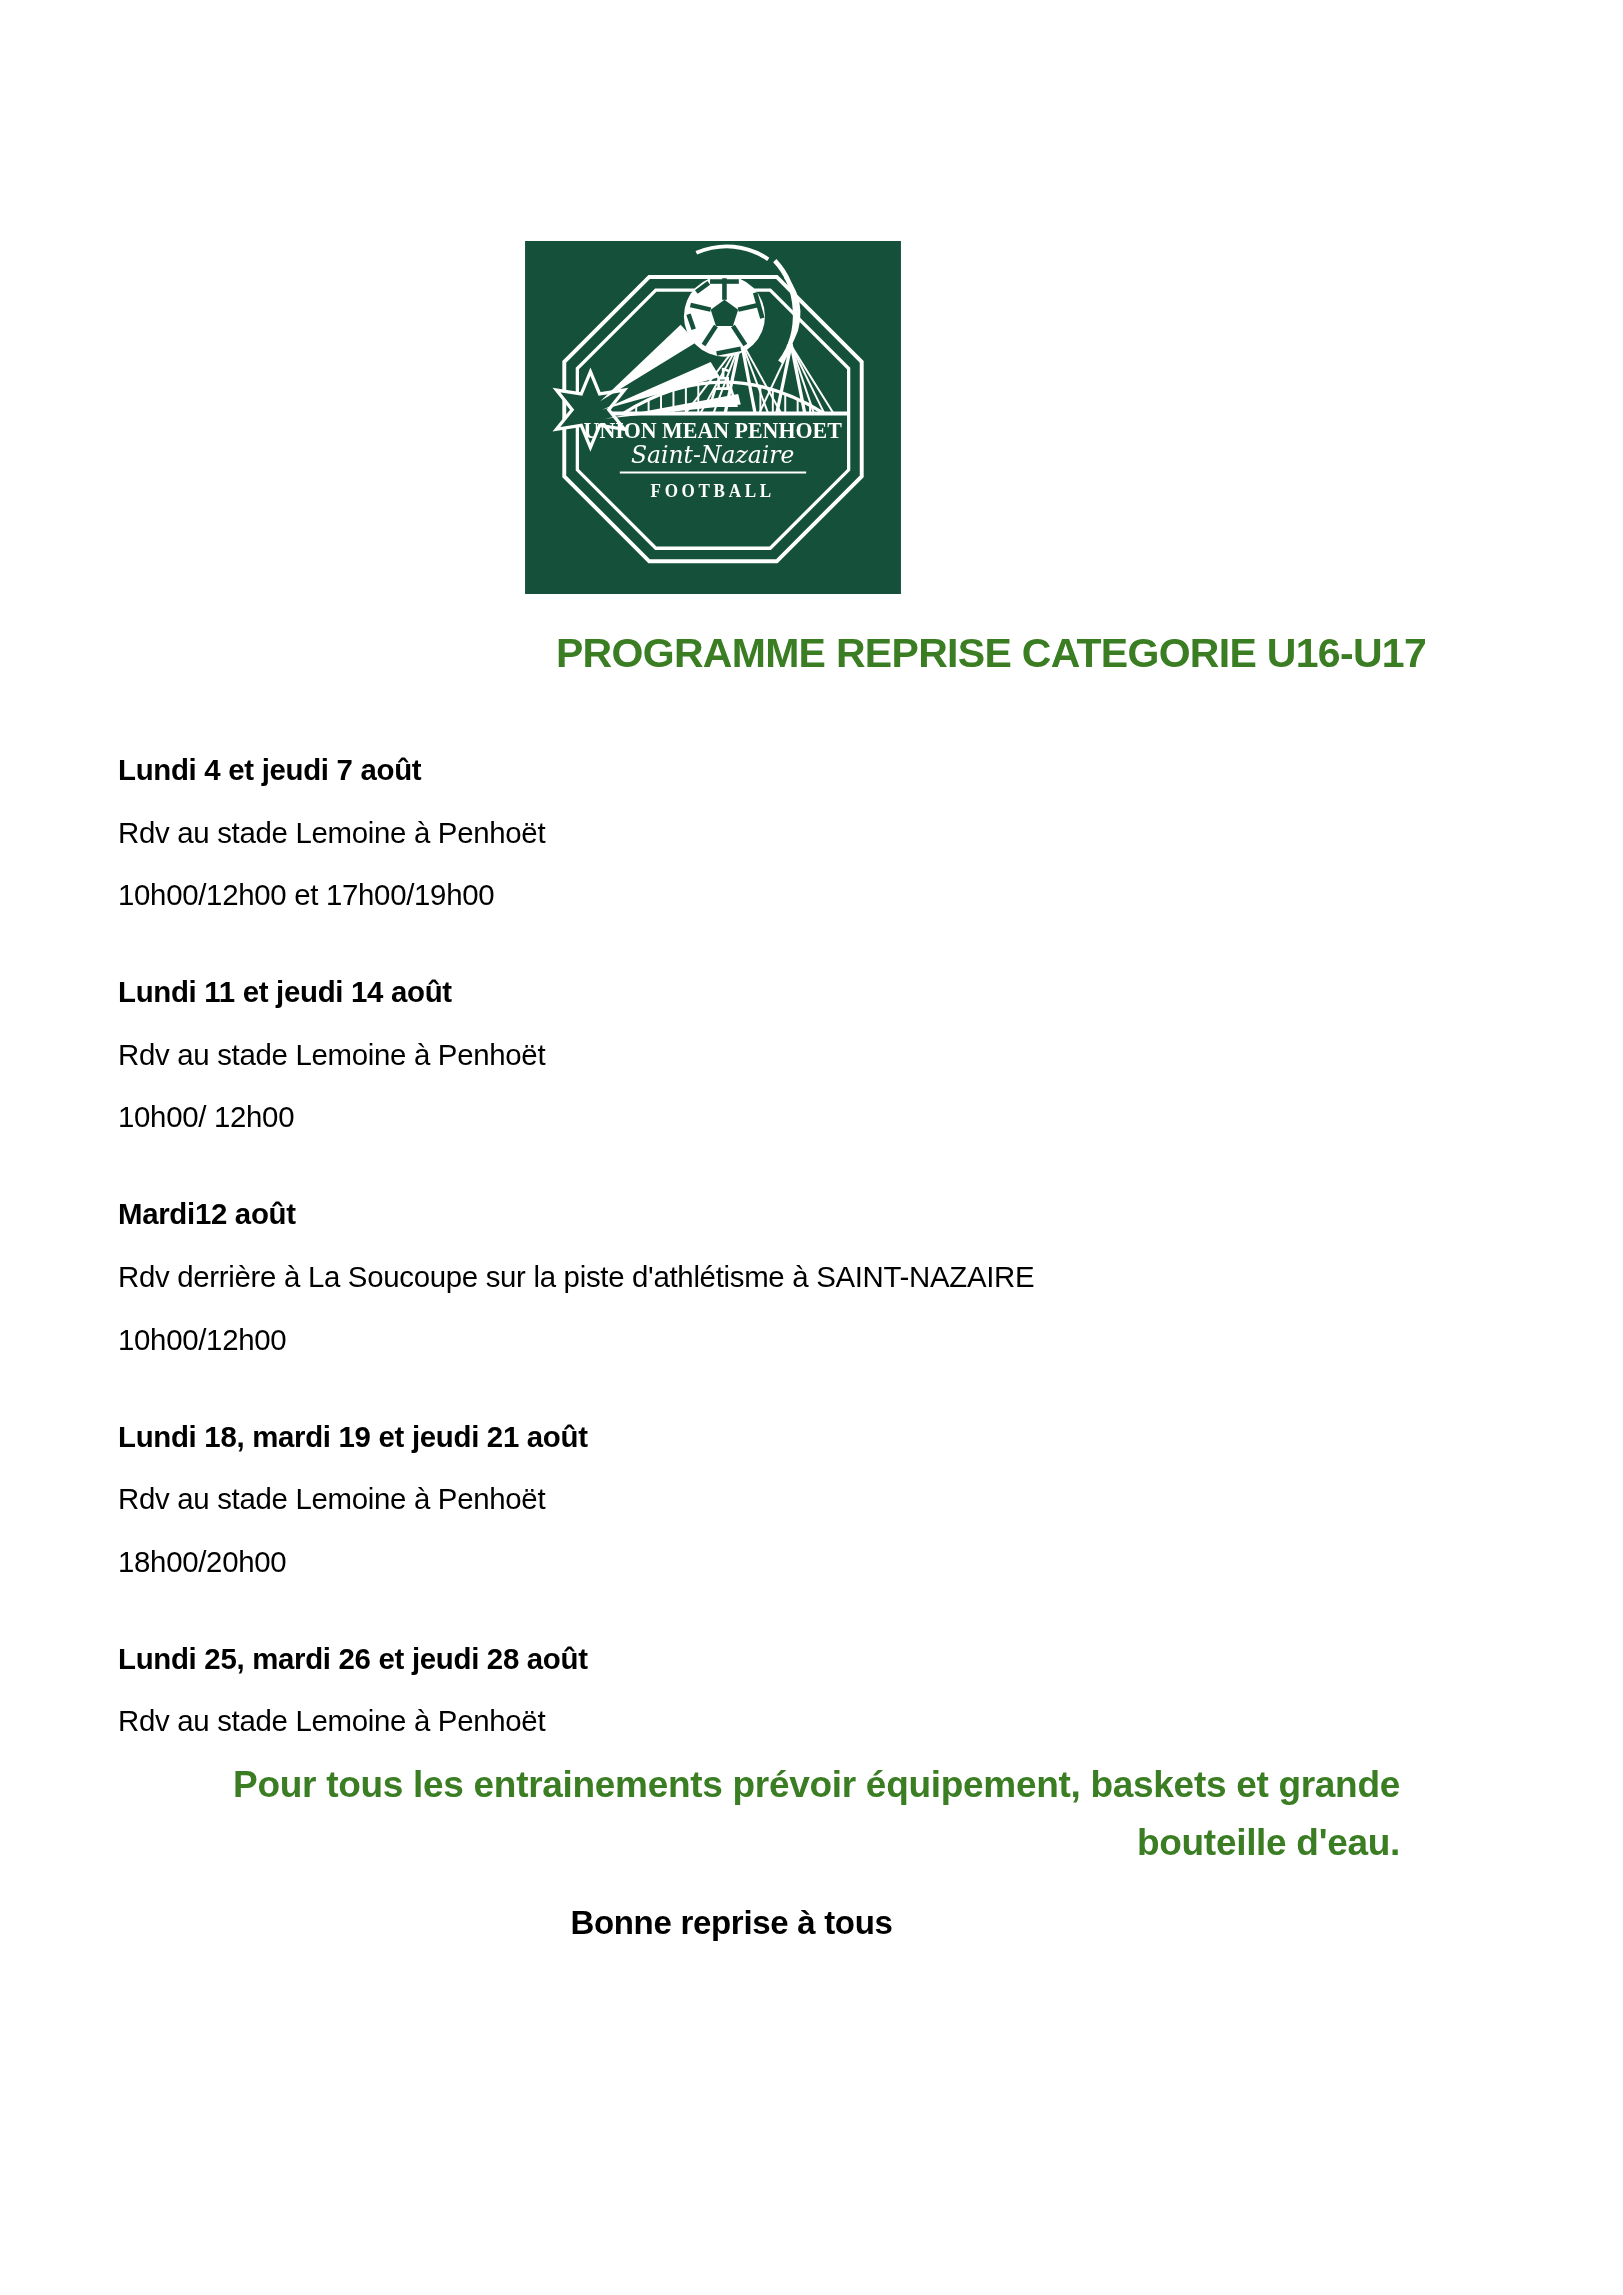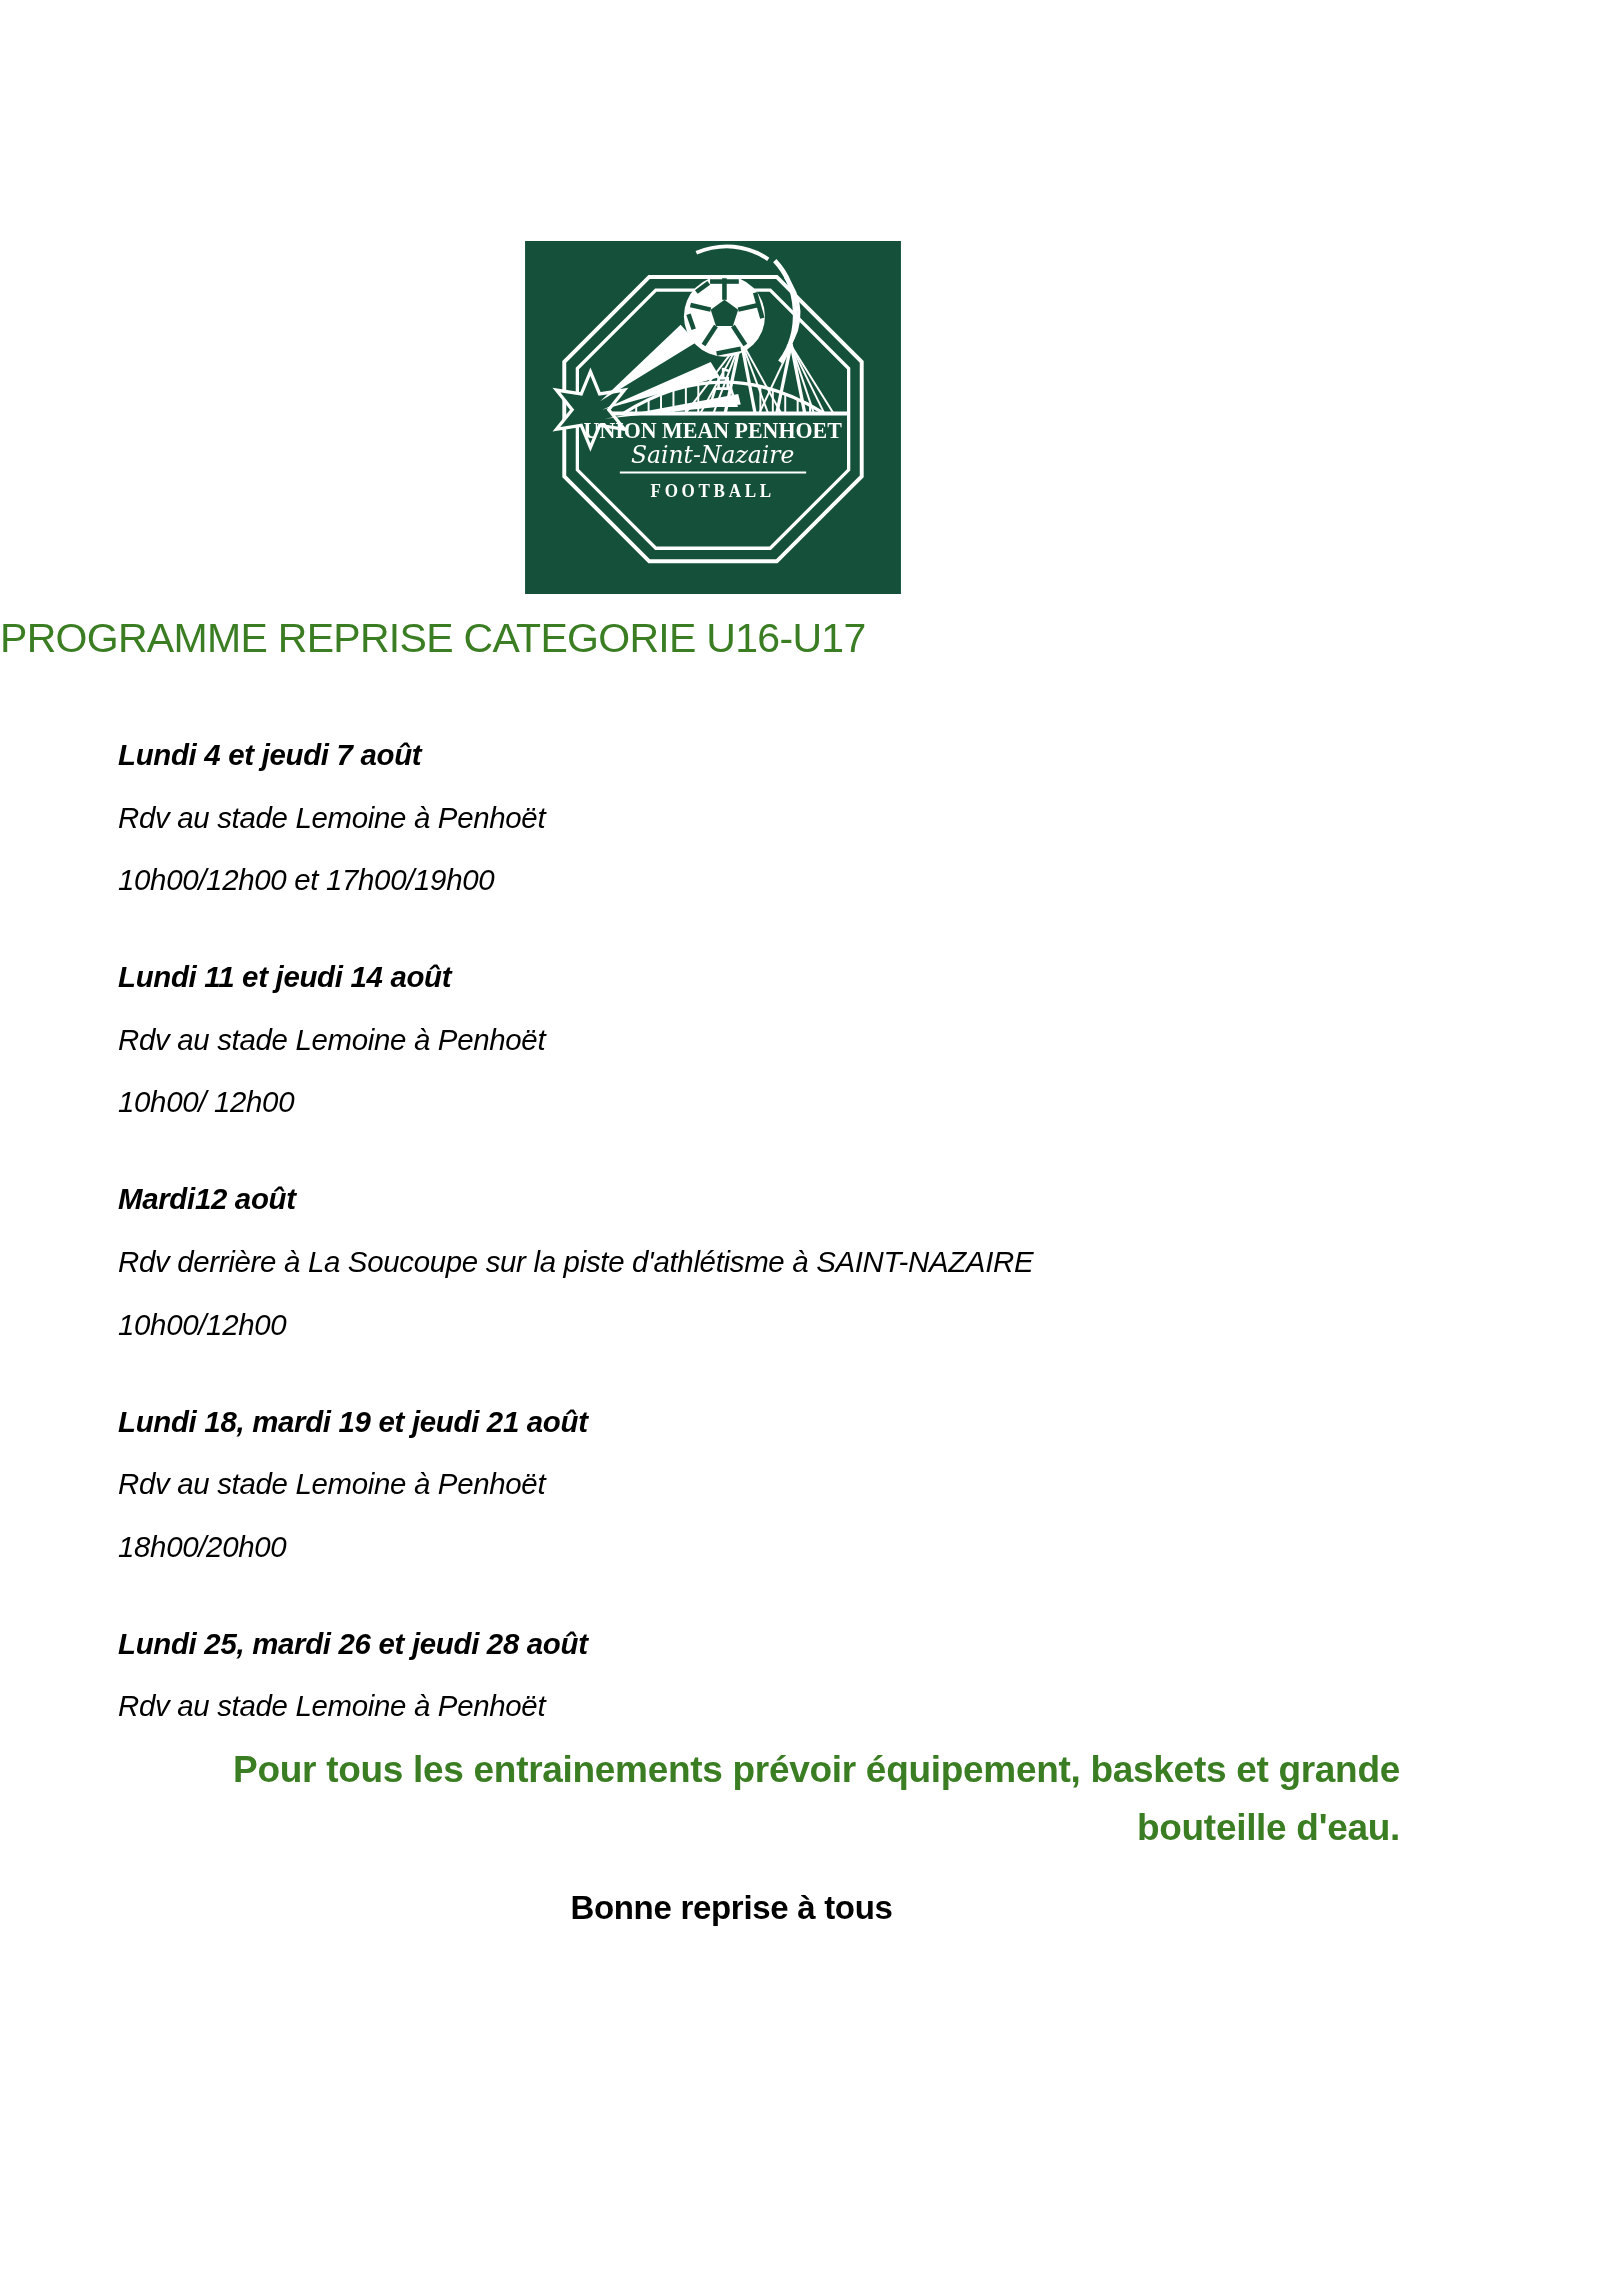--- a/index.html
+++ b/index.html
@@ -11,24 +11,24 @@
     -webkit-font-smoothing:antialiased;
   }
   .page{position:relative;width:1426px;height:2295px;overflow:hidden;background:#ffffff;}
 
   
   .logo-wrap{width:376px;height:353px;margin:241px auto 0;}
   .logo-wrap svg{display:block;width:376px;height:353px;}
 
   
   .doc-title{
-    margin:21px 0 0;
-    text-align:left;
+    margin:36px 0 0;
+    text-align:right;
     font-size:41px;
-    font-weight:normal;
+    font-weight:bold;
     letter-spacing:-0.7px;
     line-height:47px;
     color:#3a7d23;
   }
 
   
   .intro{
     margin:19.6px auto 0;
     max-width:1479px;
     text-align:center;
@@ -37,21 +37,21 @@
     letter-spacing:-0.3px;
     line-height:50px;
     color:#000000;
   }
   .intro span{display:block;}
 
   
   .schedule{margin:73px 0 0;padding:0 118px;}
   .schedule p{margin:0 0 23.6px;font-size:29.4px;letter-spacing:-0.3px;line-height:39px;}
   .schedule .date{font-weight:bold;}
-  .sched-block{margin:8px 0 58px;font-style:italic;}
+  .sched-block{margin:8px 0 58px;}
   .sched-block:last-child{margin-bottom:0;}
   .sched-block:last-child p:last-child{margin-bottom:0;}
 
   
   .closing{
     margin:15.7px auto 0;
     max-width:1374px;
     text-align:right;
     font-size:37px;
     font-weight:bold;

